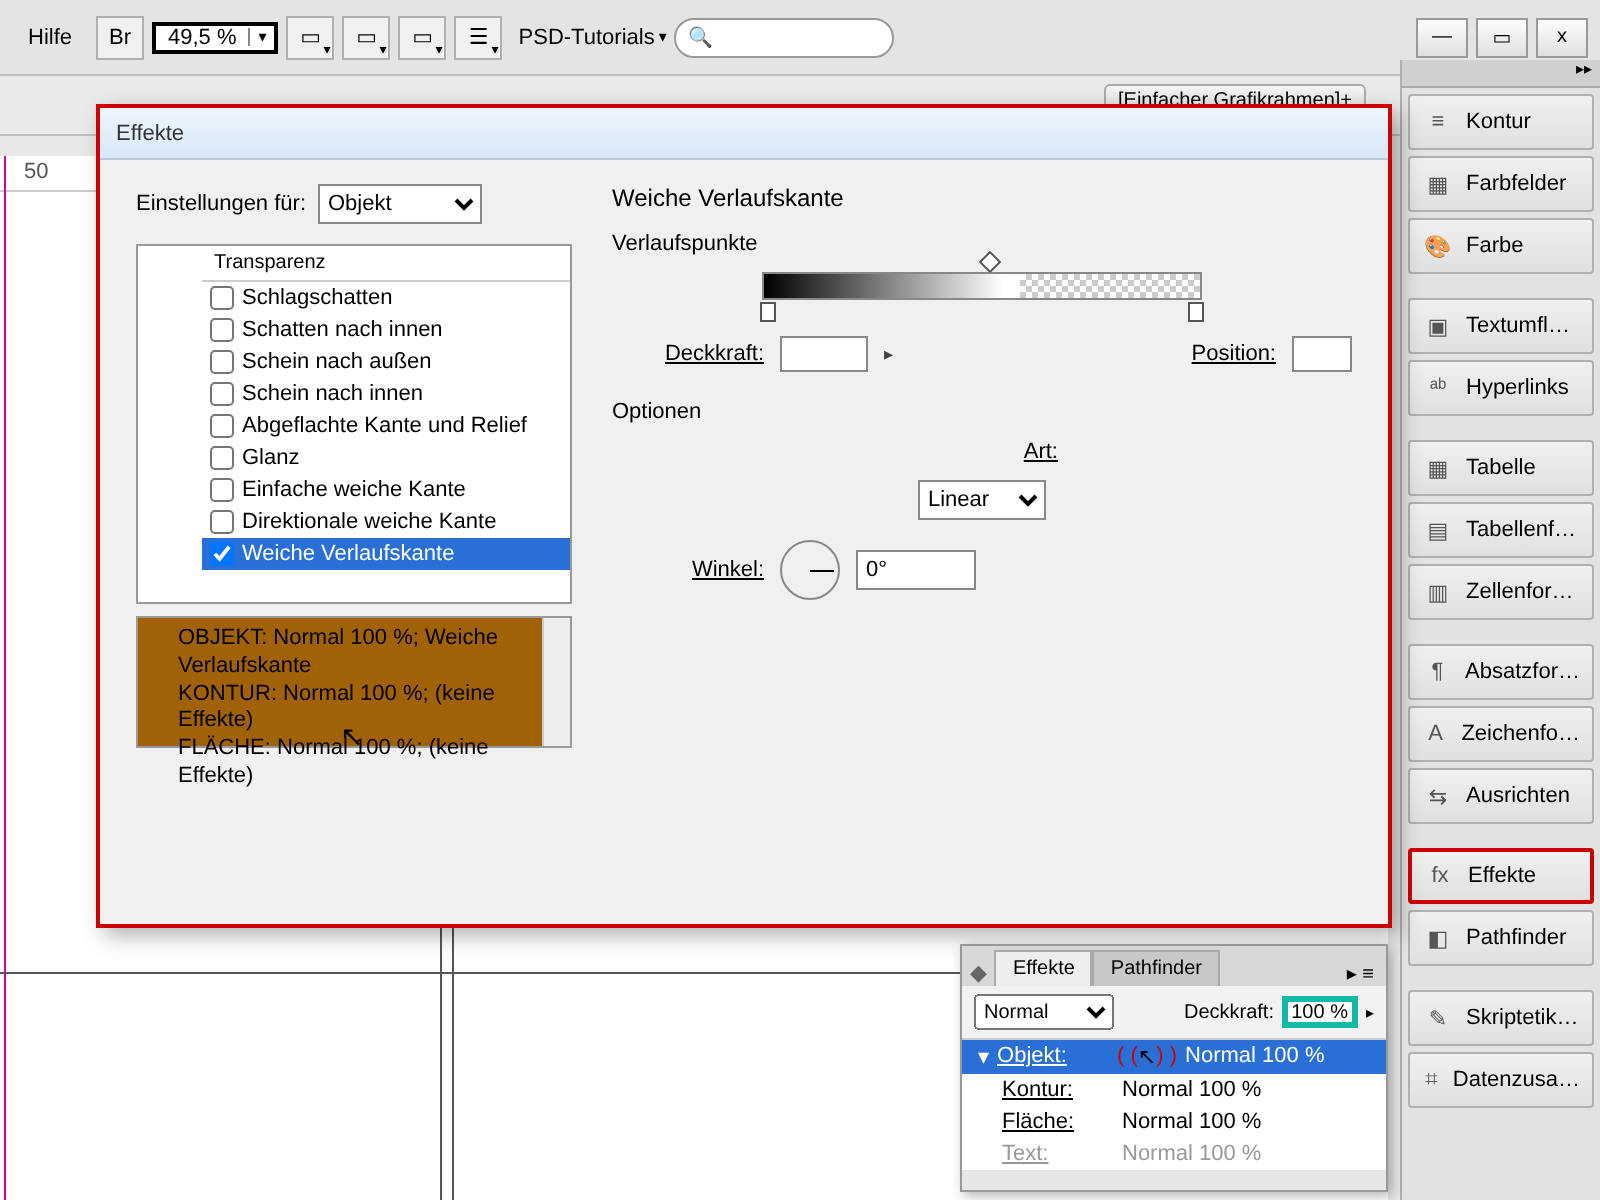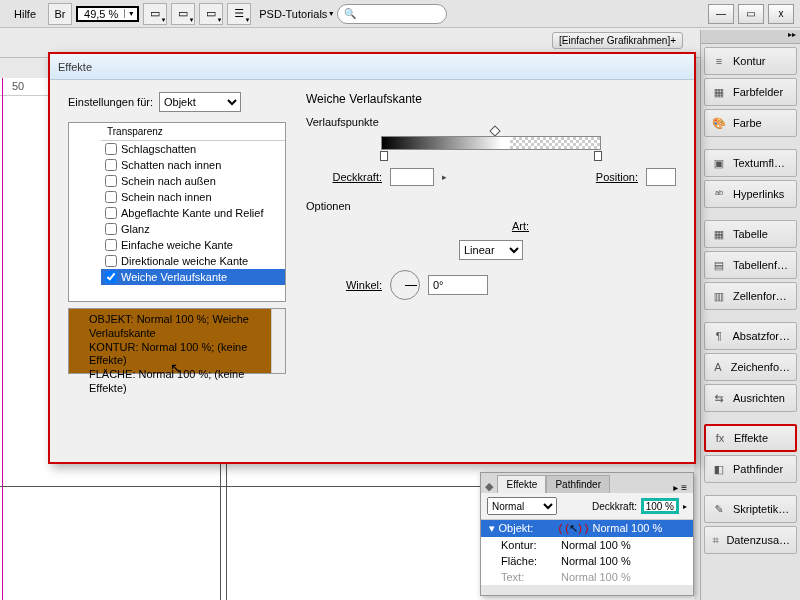--- a/index.html
+++ b/index.html
@@ -1,19 +1,19 @@
 <!DOCTYPE html>
 <html><head>
 <meta charset="utf-8">
 <style>
 * { box-sizing: border-box; margin: 0; padding: 0; font-family: "Segoe UI", Tahoma, sans-serif; font-size: 11px; }
 body { background: #e8e8e8; width: 800px; height: 600px; position: relative; overflow: hidden; }
 
 
-.menubar { height: 28px; background: #e4e4e4; display: flex; align-items: center; padding: 0 6px; gap: 4px; border-bottom: 1px solid #c0c0c0; }
+.menubar { height: 38px; background: #e4e4e4; display: flex; align-items: center; padding: 0 6px; gap: 4px; border-bottom: 1px solid #c0c0c0; }
 .menubar .item { padding: 3px 8px; }
 .zoom-box { display: flex; align-items: center; border: 2px solid #000000; background: #fff; justify-content: center; }
 .zoom-box span { padding: 0 6px; }
 .zoom-box .tri { padding: 0 4px; border-left: 1px solid #888; font-size: 8px; }
 .tool-ico { width: 24px; height: 22px; border: 1px solid #b0b0b0; background: #f0f0f0; display: flex; align-items: center; justify-content: center; position: relative; }
 .tool-ico .tri { font-size: 7px; position: absolute; right: 1px; bottom: 0; }
 .psd-tut { display: flex; align-items: center; gap: 2px; margin-left: 4px; }
 .search { width: 110px; height: 20px; border: 1px solid #999; background: #fff; border-radius: 10px; display: flex; align-items: center; padding: 0 6px; }
 .wincontrols { margin-left: auto; display: flex; }
 .wincontrols div { width: 26px; height: 20px; border: 1px solid #999; background: linear-gradient(#fdfdfd,#e0e0e0); margin-left: 4px; display: flex; align-items: center; justify-content: center; font-size: 10px; }
@@ -76,21 +76,21 @@
 .fxpanel .tabs .tab { padding: 3px 8px; font-size: 10px; background: #c8c8c8; border: 1px solid #aaa; border-bottom: none; }
 .fxpanel .tabs .tab.act { background: #eee; }
 .fxpanel .tabs .menu { margin-left: auto; padding: 0 6px; font-size: 10px; }
 .fxpanel .optrow { display: flex; align-items: center; padding: 4px 6px; gap: 4px; border-bottom: 1px solid #ccc; background: #f2f2f2; }
 .fxpanel .optrow select { width: 70px; height: 18px; font-size: 10px; }
 .fxpanel .optrow .opc { margin-left: auto; font-size: 10px; }
 .fxpanel .optrow input { width: 38px; height: 16px; font-size: 10px; border: 3px solid #14b8a6; text-align: right; padding-right: 2px; }
 .fxpanel .list { background: #fff; }
 .fxpanel .list .r { display: flex; padding: 2px 8px; font-size: 10px; }
 .fxpanel .list .r.sel { background: #2a6fd6; color: #fff; }
-.fxpanel .list .r .k { width: 60px; }
+.fxpanel .list .r .k { width: 60px; text-decoration: underline; }
 .fxpanel .list .r.dim { color: #999; }
 </style>
 </head>
 <body>
 
 <div class="menubar">
   <span class="item">Hilfe</span>
   <div class="tool-ico">
       <span>Br</span>
     </div>

